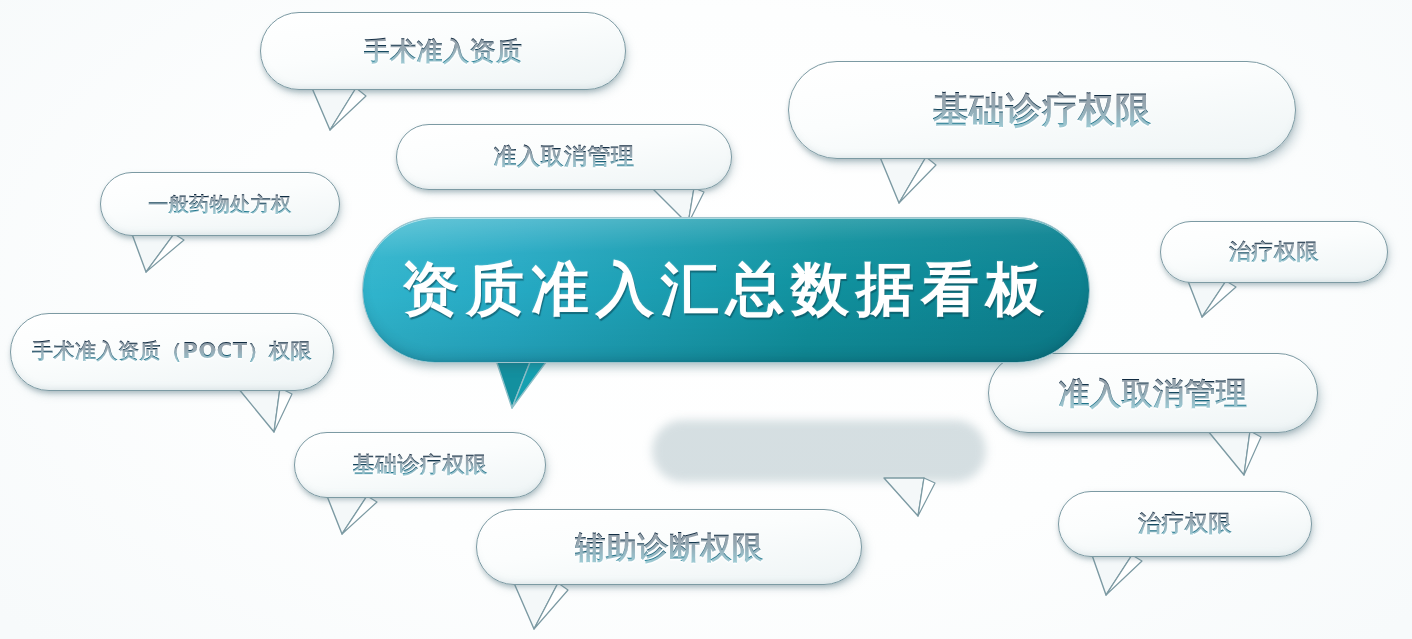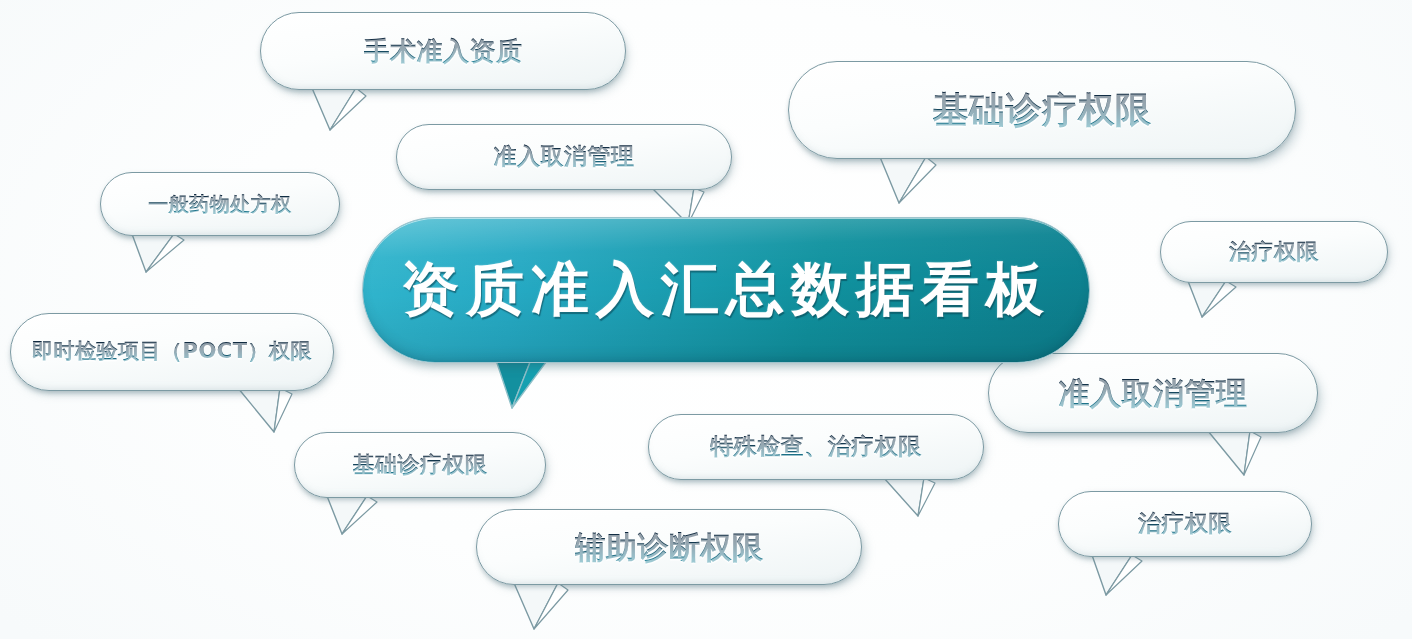--- a/index.html
+++ b/index.html
@@ -136,44 +136,41 @@
   </div>
   <div class="tail" style="left:130px; top:232px;">
     <svg width="60" height="42" viewBox="0 0 60 42">
       <path d="M2 2 L44 2 L16 40 Z" fill="#f4f8f9" stroke="#7c9aa3" stroke-width="1.4" stroke-linejoin="round"></path>
       <path d="M16 40 L44 2 L54 8 Z" fill="#ffffff" stroke="#7c9aa3" stroke-width="1.2" stroke-linejoin="round"></path>
     </svg>
   </div>
 
   <div class="shadowpad" style="left:14px; top:320px; width:322px; height:74px;"></div>
   <div class="bubble" style="left:10px; top:313px; width:324px; height:78px;">
-    <span class="lbl" style="font-size:21px;">即时检验项目（POCT）权限</span>
+    <span class="lbl" style="font-size:21px;">手术准入资质（POCT）权限</span>
   </div>
   <div class="tail" style="left:234px; top:386px;">
     <svg width="64" height="48" viewBox="0 0 64 48">
       <path d="M4 2 L46 2 L40 46 Z" fill="#f4f8f9" stroke="#7c9aa3" stroke-width="1.4" stroke-linejoin="round"></path>
       <path d="M40 46 L46 2 L58 8 Z" fill="#ffffff" stroke="#7c9aa3" stroke-width="1.2" stroke-linejoin="round"></path>
     </svg>
   </div>
 
   <div class="shadowpad" style="left:298px; top:438px; width:250px; height:62px;"></div>
   <div class="bubble" style="left:294px; top:432px; width:252px; height:66px;">
     <span class="lbl" style="font-size:22px;">基础诊疗权限</span>
   </div>
   <div class="tail" style="left:325px; top:494px;">
     <svg width="58" height="42" viewBox="0 0 58 42">
       <path d="M2 2 L42 2 L17 40 Z" fill="#f4f8f9" stroke="#7c9aa3" stroke-width="1.4" stroke-linejoin="round"></path>
       <path d="M17 40 L42 2 L52 8 Z" fill="#ffffff" stroke="#7c9aa3" stroke-width="1.2" stroke-linejoin="round"></path>
     </svg>
   </div>
 
   <div class="shadowpad" style="left:652px; top:420px; width:334px; height:62px;"></div>
-  <div class="bubble" style="left:648px; top:414px; width:336px; height:66px;">
-    <span class="lbl" style="font-size:23px;">特殊检查、治疗权限</span>
-  </div>
   <div class="tail" style="left:880px; top:476px;">
     <svg width="60" height="42" viewBox="0 0 60 42">
       <path d="M4 2 L44 2 L38 40 Z" fill="#f4f8f9" stroke="#7c9aa3" stroke-width="1.4" stroke-linejoin="round"></path>
       <path d="M38 40 L44 2 L55 7 Z" fill="#ffffff" stroke="#7c9aa3" stroke-width="1.2" stroke-linejoin="round"></path>
     </svg>
   </div>
 
   <div class="shadowpad" style="left:482px; top:516px; width:384px; height:72px;"></div>
   <div class="bubble" style="left:476px; top:509px; width:386px; height:76px;">
     <span class="lbl" style="font-size:31px;">辅助诊断权限</span>

